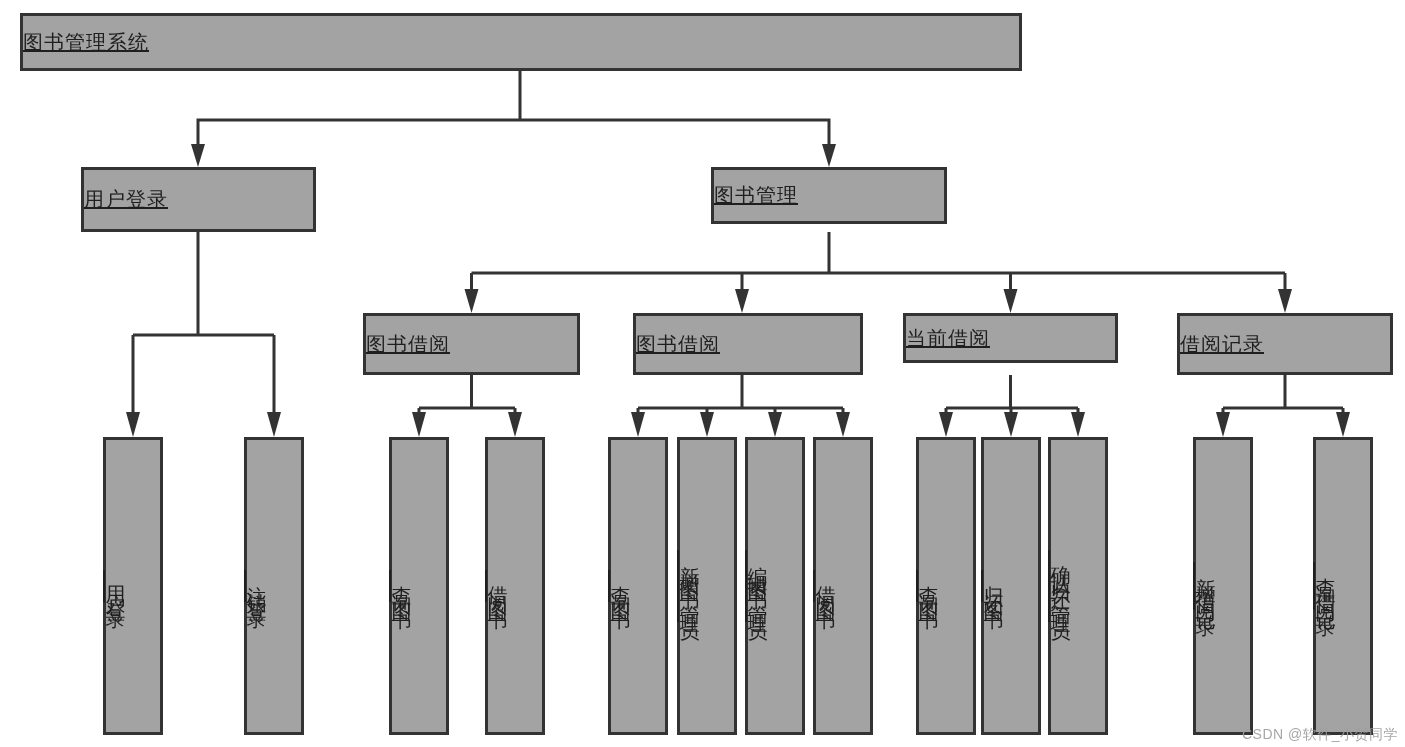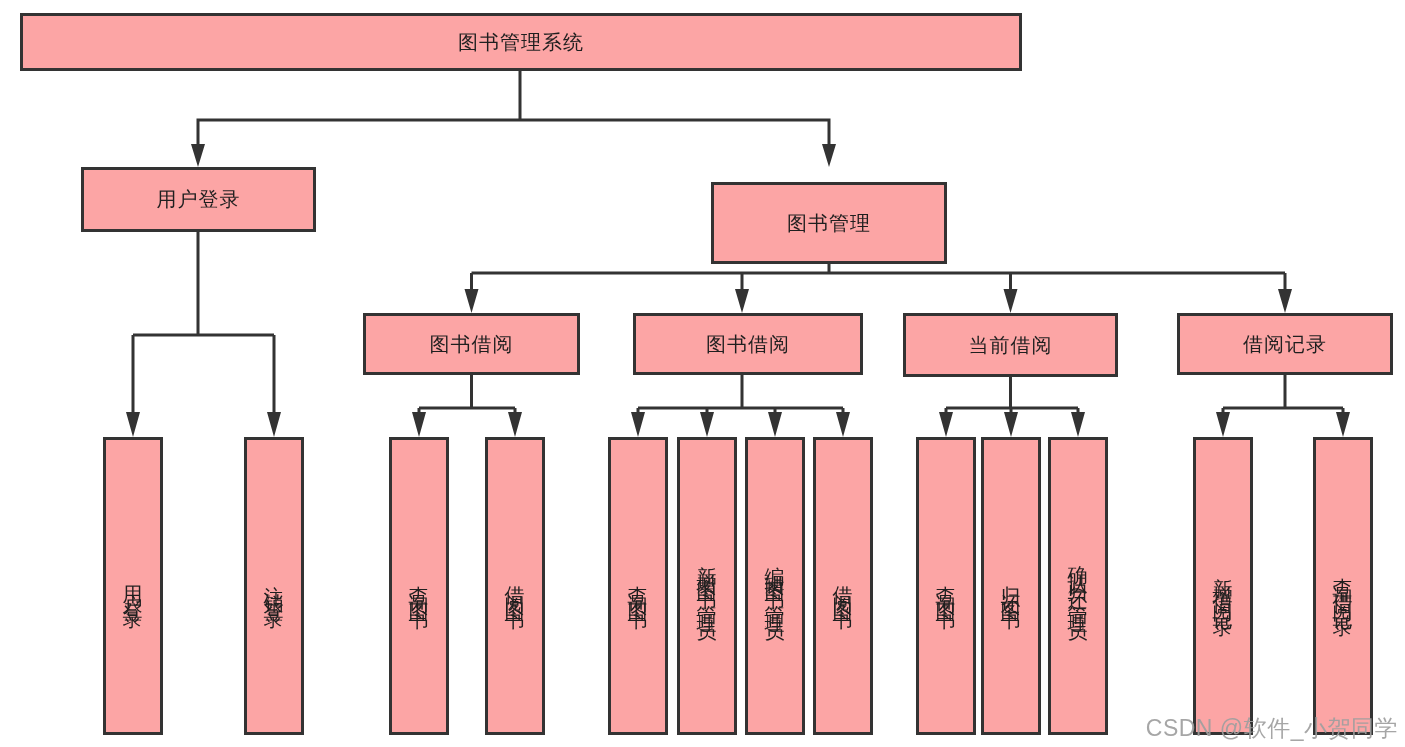--- a/index.html
+++ b/index.html
@@ -1,34 +1,34 @@
 <!DOCTYPE html>
 <html><head>
 <meta charset="utf-8">
 <style>
   html,body{margin:0;padding:0;background:#ffffff;}
   .canvas{
     position:relative;width:1405px;height:747px;background:#ffffff;
     font-family:"Liberation Sans",sans-serif;overflow:hidden;
   }
   .box{
-    position:absolute;box-sizing:border-box;border:3px solid #333333;background:#fca5a5;
-    display:flex;align-items:center;justify-content:center;
-    color:#1f1f1f;font-size:20px;letter-spacing:1px;z-index:2;
+    position:absolute;box-sizing:border-box;border:3px solid #333333;background:#a3a3a3;
+    display:flex;align-items:center;
+    color:#1f1f1f;font-size:20px;letter-spacing:1px;z-index:2;text-decoration:underline;
   }
   .vlabel{
     writing-mode:vertical-rl;text-orientation:mixed;
     letter-spacing:8px;line-height:1;font-size:20px;color:#1f1f1f;
   }
   .wires{position:absolute;left:0;top:0;z-index:1;}
   .wires path.line{fill:none;stroke:#333333;stroke-width:3;}
   .wires path.arrow{fill:#333333;stroke:none;}
   .watermark{
     position:absolute;right:7px;bottom:3px;z-index:5;
-    font-size:23px;color:rgba(158,158,158,0.92);letter-spacing:0.5px;white-space:nowrap;
+    font-size:14px;color:rgba(158,158,158,0.92);letter-spacing:0.5px;white-space:nowrap;
   }
 </style>
 </head>
 <body>
 
 <div class="canvas">
 
   <svg class="wires" width="1405" height="747" viewBox="0 0 1405 747">
 
     <path class="line" d="M520 71 V120 M196.5 120 H830.5 M198 120 V145 M829 120 V145"></path>
@@ -53,31 +53,31 @@
     <path class="arrow" d="M1216 412 H1230 L1223 437 Z M1336 412 H1350 L1343 437 Z"></path>
   </svg>
 
   <div class="box" style="left:20px;top:13px;width:1002px;height:58px">
     <span>图书管理系统</span>
   </div>
 
   <div class="box" style="left:81px;top:167px;width:235px;height:65px">
     <span>用户登录</span>
   </div>
-  <div class="box" style="left:711px;top:182px;width:236px;height:82px">
+  <div class="box" style="left:711px;top:167px;width:236px;height:57px">
     <span>图书管理</span>
   </div>
 
   <div class="box" style="left:363px;top:313px;width:217px;height:62px">
     <span>图书借阅</span>
   </div>
   <div class="box" style="left:633px;top:313px;width:230px;height:62px">
     <span>图书借阅</span>
   </div>
-  <div class="box" style="left:903px;top:313px;width:215px;height:64px">
+  <div class="box" style="left:903px;top:313px;width:215px;height:50px">
     <span>当前借阅</span>
   </div>
   <div class="box" style="left:1177px;top:313px;width:216px;height:62px">
     <span>借阅记录</span>
   </div>
 
   <div class="box" style="left:103px;top:437px;width:60px;height:298px">
     <span class="vlabel">用户登录</span>
   </div>
   <div class="box" style="left:244px;top:437px;width:60px;height:298px">

